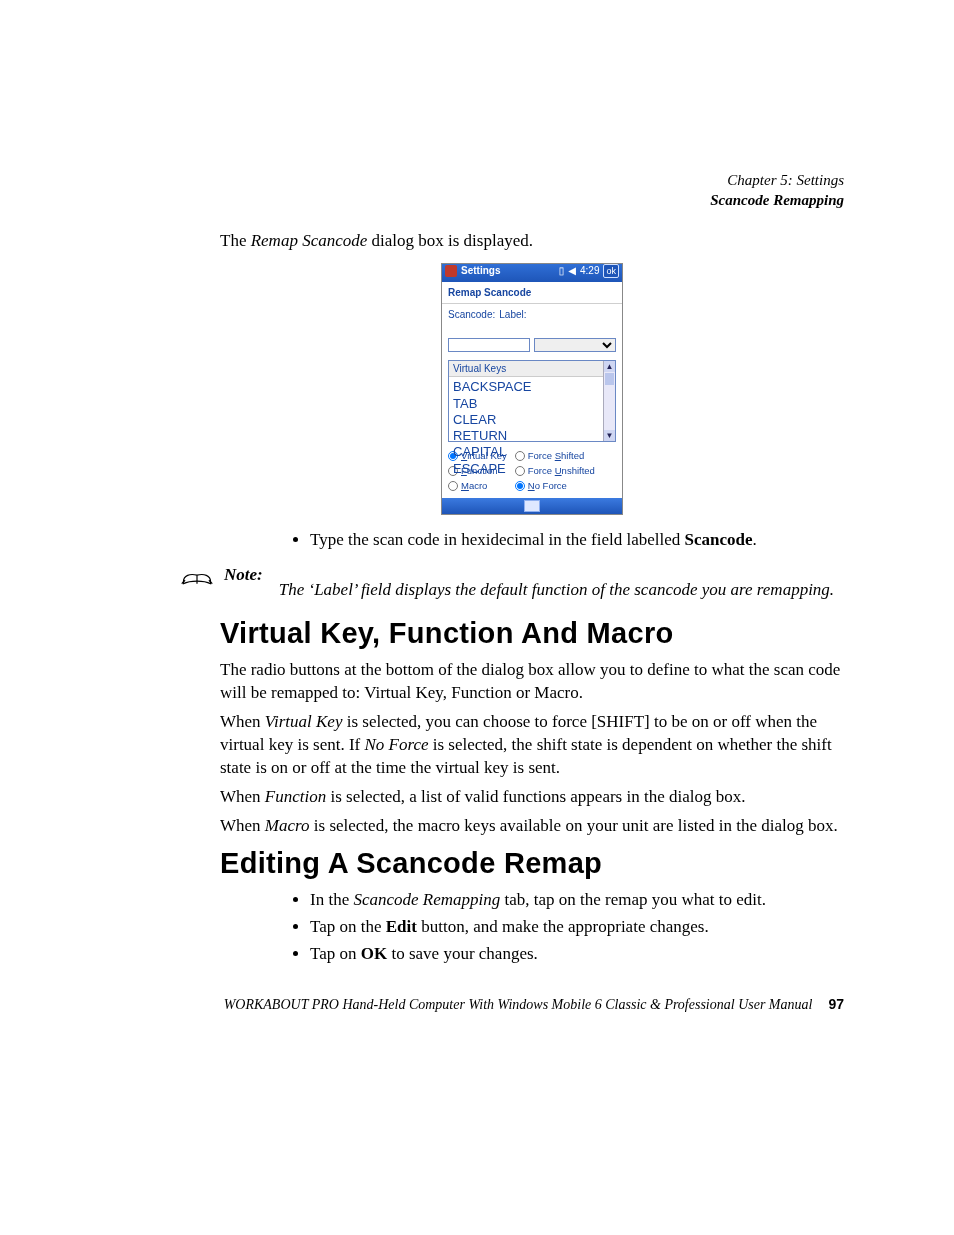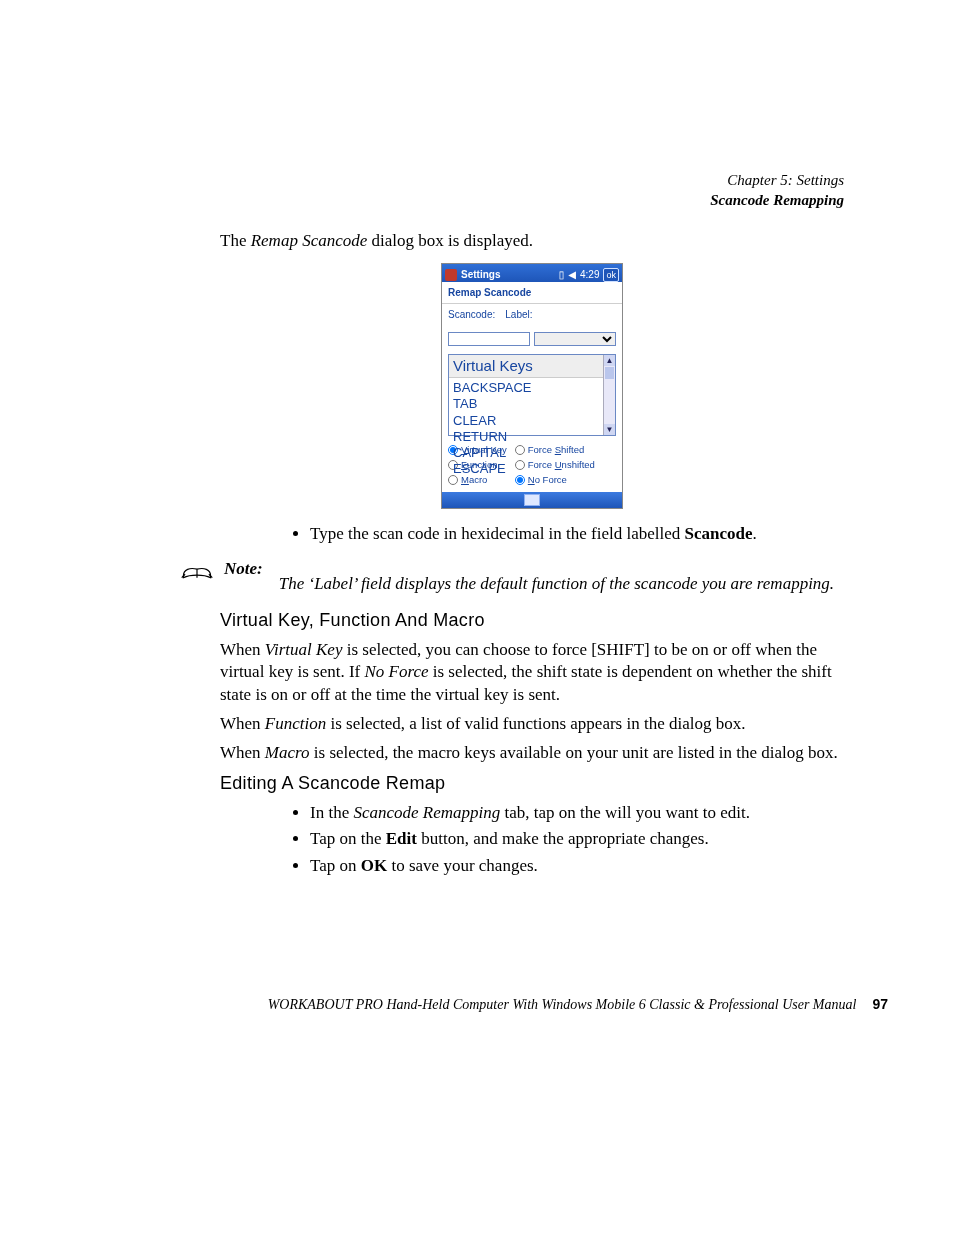--- a/index.html
+++ b/index.html
@@ -37,51 +37,51 @@
   }
   .content p { margin: 6px 0; }
   .italic { font-style: italic; }
   .bold { font-weight: bold; }
   ul.body-list { margin: 6px 0 12px 0; padding-left: 90px; }
   ul.body-list li { margin: 4px 0; }
   .note-row { display: flex; gap: 10px; align-items: flex-start; margin: 8px 0 12px -40px; }
   .note-row .icon { width: 34px; flex: 0 0 34px; }
   .note-row .lbl { font-weight: bold; font-style: italic; flex: 0 0 auto; padding-right: 6px;}
   .note-row .txt { font-style: italic; margin-top: 15px; }
-  h3.sec { font-family: Arial, Helvetica, sans-serif; font-weight: 400; font-size: 18px; margin: 4px 0 6px 0; letter-spacing: .3px; }
+  h3.sec { font-family: Arial, Helvetica, sans-serif; font-weight: 700; font-size: 29px; margin: 4px 0 6px 0; letter-spacing: .3px; }
   .screenshot-wrap { display:flex; justify-content:center; margin: 10px 0 14px 0; }
   .dev { width: 180px; border: 1px solid #888; font-family: Tahoma, Arial, sans-serif; font-size: 10px; color: #0a3a8a; background:#fff; }
-  .dev .titlebar { background: linear-gradient(#2f6fd6, #1e55b8); color:#fff; height:18px; display:flex; align-items:flex-end; justify-content:space-between; padding:0 3px; font-size:10px; }
+  .dev .titlebar { background: linear-gradient(#2f6fd6, #1e55b8); color:#fff; height:18px; display:flex; align-items:flex-start; justify-content:space-between; padding:0 3px; font-size:10px; }
   .dev .titlebar .left { display:flex; align-items:center; gap:4px; }
   .dev .titlebar .left .flag { width:12px;height:12px;background:#c0392b;border-radius:2px;}
   .dev .titlebar .right { display:flex; align-items:center; gap:4px; }
   .dev .titlebar .ok { background:#1e55b8;border:1px solid #cfe0ff;padding:0 2px;border-radius:2px;font-size:9px;}
   .dev .subtitle { color:#1746a0; font-weight:bold; padding:4px 6px; border-bottom:1px solid #cfcfcf;}
   .dev .form { padding:4px 6px 2px 6px; }
-  .dev .form .labels { color:#1746a0; display:flex; gap:10px; margin-bottom:10px; }
+  .dev .form .labels { color:#1746a0; display:flex; gap:4px; margin-bottom:16px; }
   .dev .form .inputs { display:flex; gap:4px; }
   .dev input.txt { border:1px solid #6a88c4; height:14px; box-sizing:border-box; font-size:10px; padding:0 2px; flex:1 1 50%; min-width:0;}
   .dev select { border:1px solid #6a88c4; height:14px; font-size:10px; flex:1 1 50%; min-width:0;}
   .dev .listbox { margin:6px; border:1px solid #6a88c4; height:80px; position:relative; }
-  .dev .listbox .hdrcell { background:#eee; color:#1746a0; padding:1px 4px; border-bottom:#ccc 1px solid; font-size:15px;}
+  .dev .listbox .hdrcell { background:#eee; color:#1746a0; padding:1px 4px; border-bottom:#ccc 1px solid; font-size:10px;}
   .dev .listbox .items { padding:2px 4px; color:#1746a0; font-size:13px; line-height:1.25;}
   .dev .listbox .sb { position:absolute; right:0; top:0; bottom:0; width:11px; background:#e8e8f8; border-left:1px solid #aab; display:flex; flex-direction:column; justify-content:space-between;}
   .dev .listbox .sb .arr { height:11px; background:#cfd6f2; text-align:center; font-size:8px; color:#225; line-height:11px;}
   .dev .listbox .sb .thumb { margin:1px; background:#bac6ec; height:12px;}
   .dev .radios { display:flex; gap:8px; padding:2px 6px 6px 6px; color:#1746a0; font-size:9.5px;}
   .dev .radios .col { display:flex; flex-direction:column; gap:2px; }
   .dev .radios label { display:flex; align-items:center; gap:3px; white-space:nowrap;}
   .dev .radios input { margin:0; width:10px; height:10px; }
   .dev .radios .ul { text-decoration: underline; }
   .dev .bottombar { background: linear-gradient(#3b7ae0, #1e55b8); height:16px; display:flex; justify-content:center; align-items:center; }
   .dev .bottombar .kbd { width:14px;height:10px;background:#dfe8ff;border:1px solid #8fb0f0;}
   .book-svg path { fill:none; stroke:#000; stroke-width:1.4; }
   .footer {
     position:absolute; left:0; right:0; bottom:130px;
-    padding: 0 66px 0 180px;
+    padding: 0 110px 0 180px;
     display:flex; justify-content:flex-end; align-items:baseline;
     font-style: italic; font-size: 14px; color:#000;
   }
   .footer .pn { font-style: normal; font-weight: bold; margin-left: 16px; font-family: Arial, sans-serif; font-size:14px;}
 </style>
 </head>
 <body>
 
 <div class="page">
   <div class="hdr">
@@ -184,34 +184,35 @@
           <path d="M4 20 C4 12 12 10 20 12 C28 10 36 12 36 20 L36 22 C28 18 12 18 4 22 Z"></path>
           <path d="M20 12 L20 22"></path>
           <path d="M2 22 L6 18 M38 22 L34 18"></path>
         </svg>
       </span>
       <span class="lbl">Note:</span>
       <span class="txt">The ‘Label’ field displays the default function of the scancode you are remapping.</span>
     </div>
 
     <h3 class="sec">Virtual Key, Function And Macro</h3>
+    <p>The radio buttons at the bottom of the dialog box allow you to define to what the scan code will be remapped to: Virtual Key, Function or Macro.</p>
     <p>
       <span>When </span><span class="italic">Virtual Key</span><span> is selected, you can choose to force [SHIFT] to be on or off when the virtual key is sent. If </span><span class="italic">No Force</span><span> is selected, the shift state is dependent on whether the shift state is on or off at the time the virtual key is sent.</span>
     </p>
     <p>
       <span>When </span><span class="italic">Function</span><span> is selected, a list of valid functions appears in the dialog box.</span>
     </p>
     <p>
       <span>When </span><span class="italic">Macro</span><span> is selected, the macro keys available on your unit are listed in the dialog box.</span>
     </p>
 
     <h3 class="sec">Editing A Scancode Remap</h3>
     <ul class="body-list">
       <li>
-        <span>In the </span><span class="italic">Scancode Remapping</span><span> tab, tap on the will you want to edit.</span>
+        <span>In the </span><span class="italic">Scancode Remapping</span><span> tab, tap on the remap you what to edit.</span>
       </li>
       <li>
         <span>Tap on the </span><span class="bold">Edit</span><span> button, and make the appropriate changes.</span>
       </li>
       <li>
         <span>Tap on </span><span class="bold">OK</span><span> to save your changes.</span>
       </li>
     </ul>
   </div>
 

